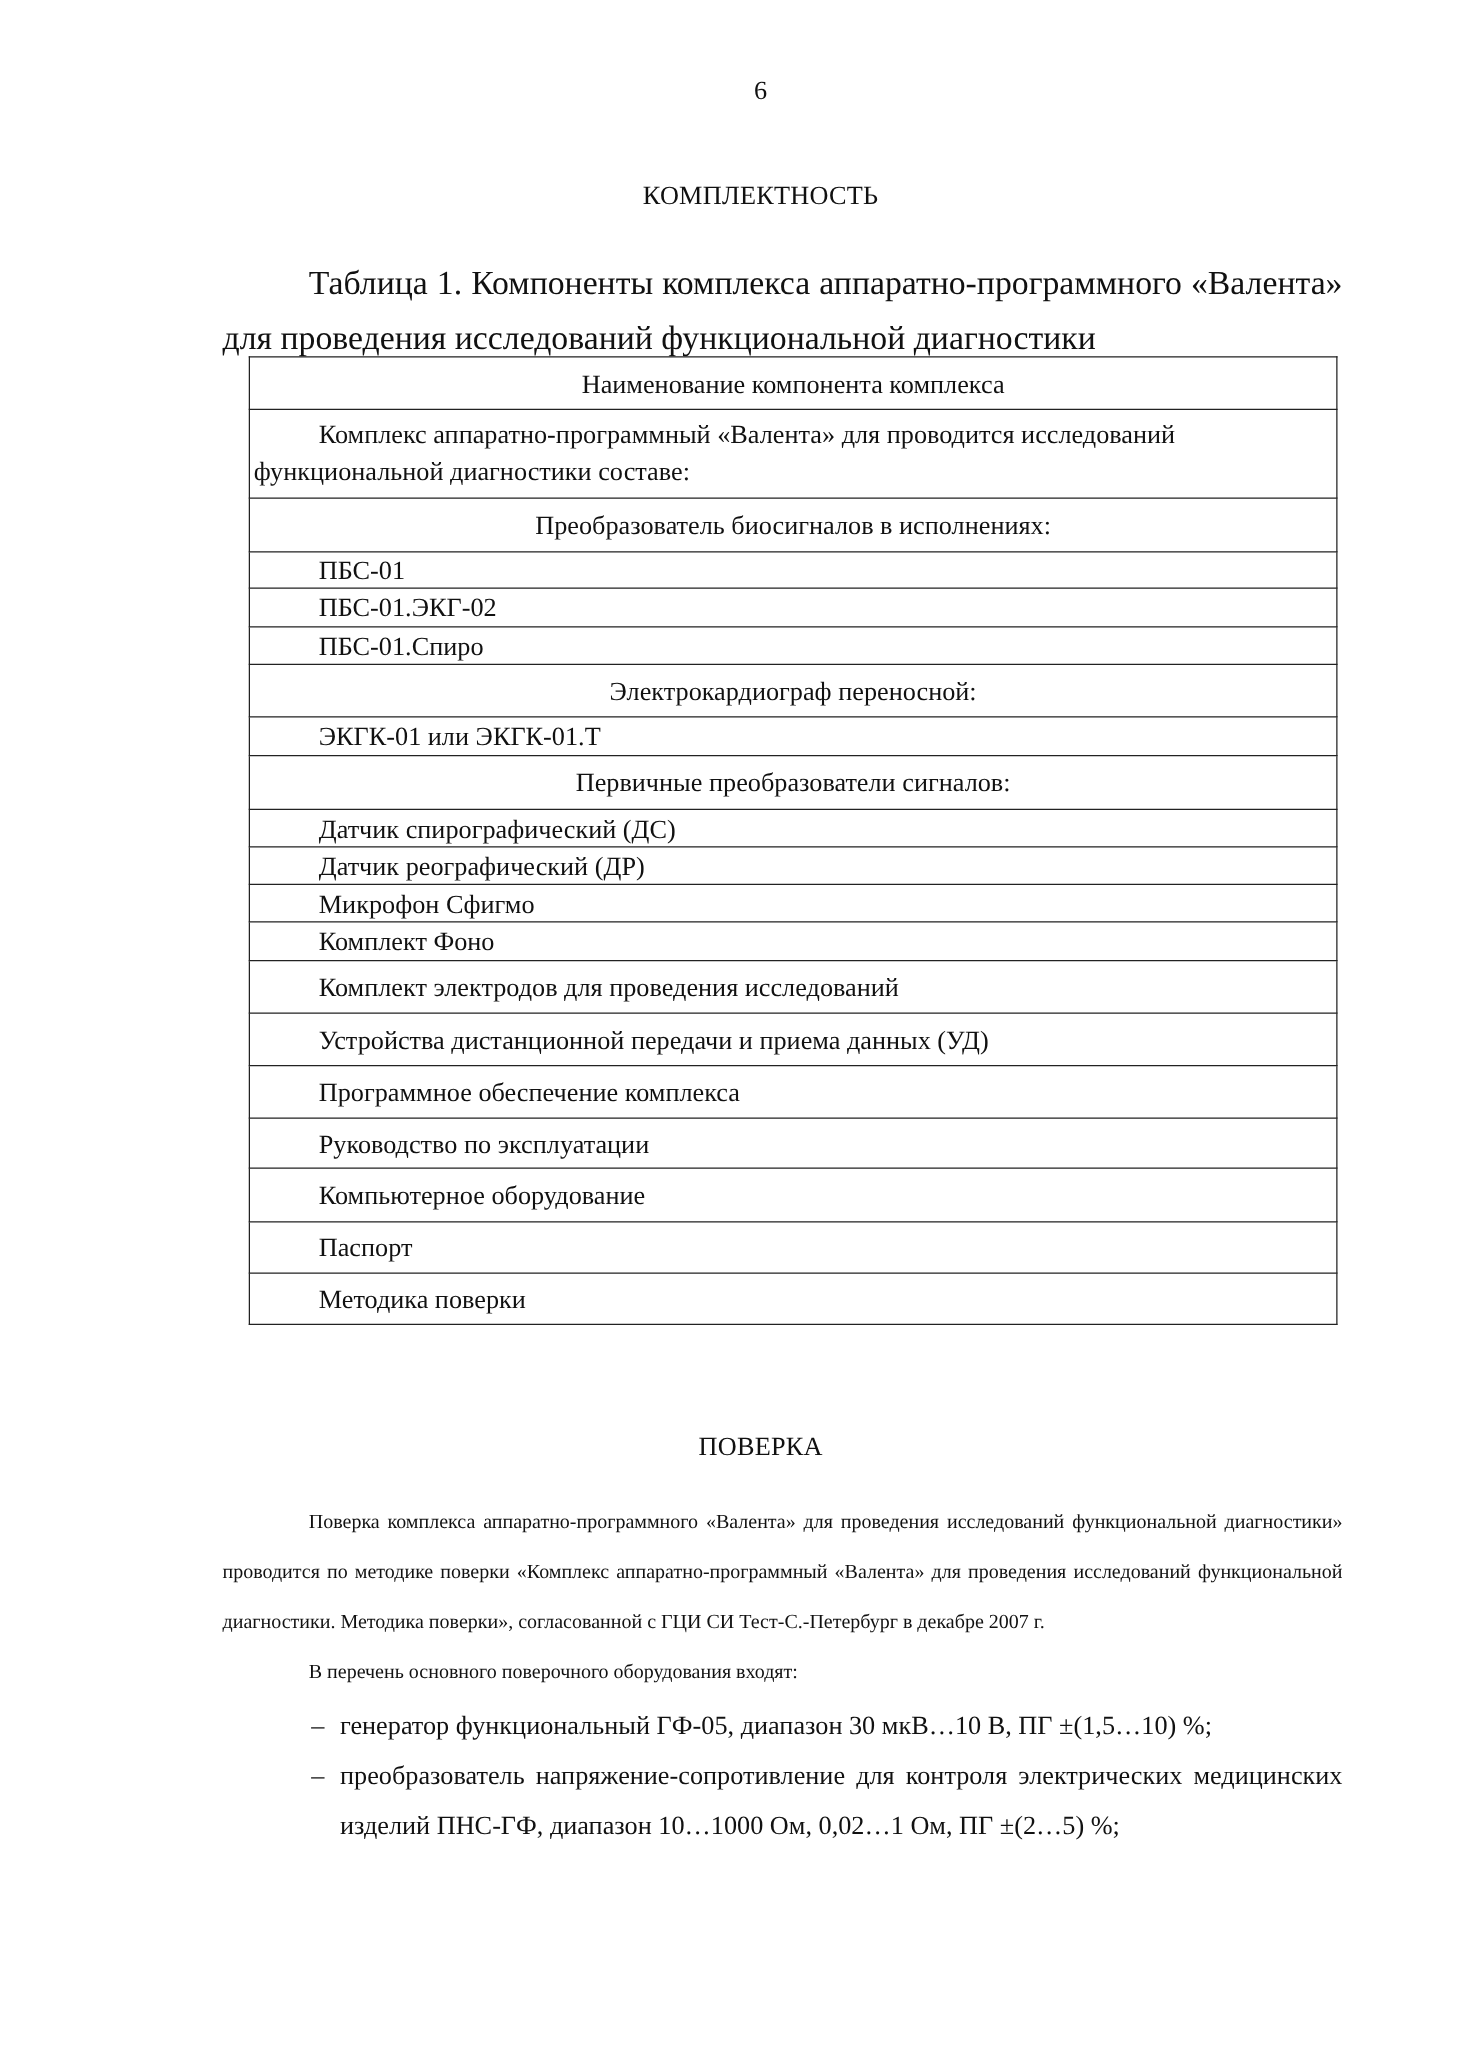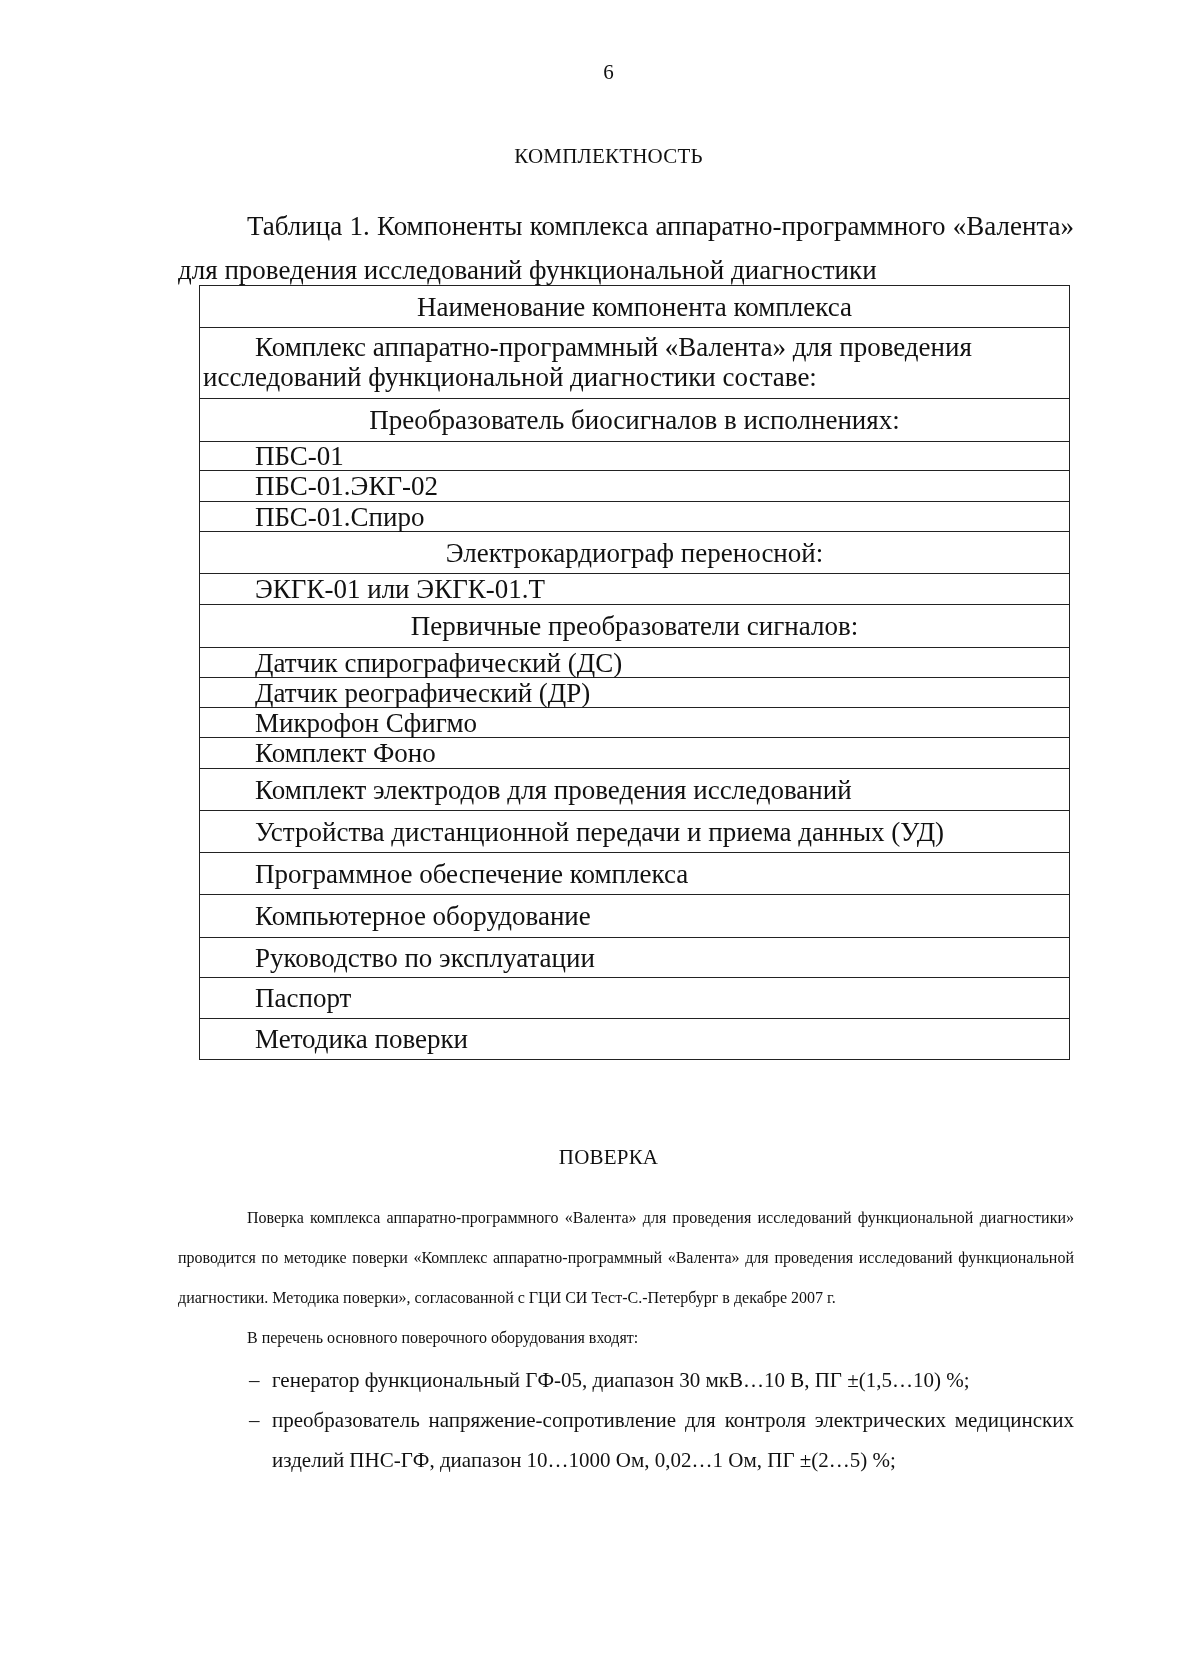--- a/index.html
+++ b/index.html
@@ -54,21 +54,21 @@
     text-align: justify;
     text-indent: 69px;
   }
 
   table.components {
     position: absolute;
     left: 199px;
     top: 285px;
     width: 871px;
     border-collapse: collapse;
-    font-size: 27px;
+    font-size: 21px;
     table-layout: fixed;
   }
   table.components td {
     border: 1.3px solid #222;
     padding: 0 10px 0 55px;
     vertical-align: middle;
     line-height: 26px;
     height: auto;
   }
   table.components td.center {
@@ -131,21 +131,21 @@
   <div class="section-title title-komplekt">КОМПЛЕКТНОСТЬ</div>
 
   <div class="caption">Таблица 1. Компоненты комплекса аппаратно-программного «Валента» для проведения исследований функциональной диагностики</div>
 
   <table class="components">
     <tbody id="components-body">
       <tr style="height:42px">
         <td class="center">Наименование компонента комплекса</td>
       </tr>
     <tr style="height: 69px;">
-          <td class="multiline">Комплекс аппаратно-программный «Валента» для проведения исследований функциональной диагностики составе:</td>
+          <td class="multiline">Комплекс аппаратно-программный «Валента» для проводится исследований функциональной диагностики составе:</td>
         </tr>
         <tr style="height: 43px;">
           <td class="center">Преобразователь биосигналов в исполнениях:</td>
         </tr>
         <tr style="height: 29px;">
           <td>ПБС-01</td>
         </tr>
         <tr style="height: 31px;">
           <td>ПБС-01.ЭКГ-02</td>
         </tr>
@@ -175,25 +175,25 @@
         </tr>
         <tr style="height: 42px;">
           <td>Комплект электродов для проведения исследований</td>
         </tr>
         <tr style="height: 42px;">
           <td>Устройства дистанционной передачи и приема данных (УД)</td>
         </tr>
         <tr style="height: 42px;">
           <td>Программное обеспечение комплекса</td>
         </tr>
+        <tr style="height: 40px;">
+          <td>Руководство по эксплуатации</td>
+        </tr>
         <tr style="height: 43px;">
           <td>Компьютерное оборудование</td>
-        </tr>
-        <tr style="height: 40px;">
-          <td>Руководство по эксплуатации</td>
         </tr>
         <tr style="height: 41px;">
           <td>Паспорт</td>
         </tr>
         <tr style="height: 41px;">
           <td>Методика поверки</td>
         </tr>
       </tbody>
   </table>
 

